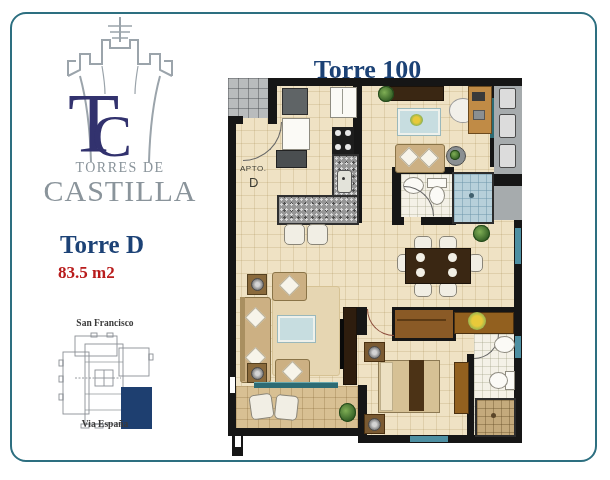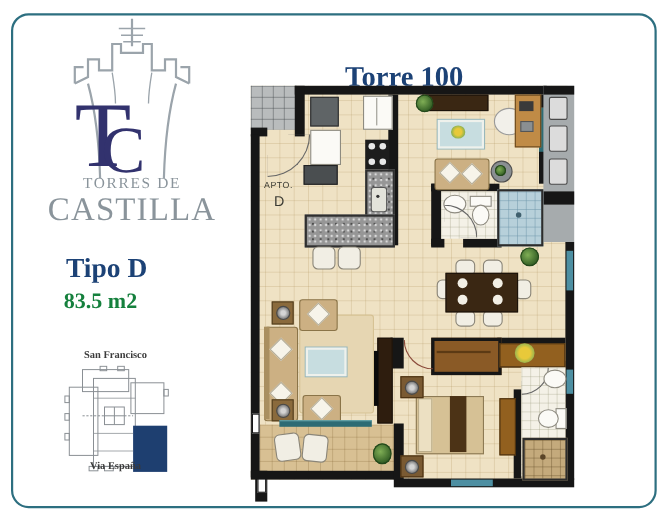--- a/index.html
+++ b/index.html
@@ -12,21 +12,21 @@
   
   .logo{left:10px;top:14px;width:220px;height:210px;}
   .mono{font-family:"Liberation Serif",serif;color:#32326e;line-height:1;}
   .brand1{left:0;top:146px;width:220px;text-align:center;font-size:14px;
           letter-spacing:1.5px;color:#8a949b;}
   .brand2{left:0;top:160px;width:220px;text-align:center;font-size:30px;
           letter-spacing:1px;color:#8a949b;}
   .brand3{left:0;top:194px;width:220px;text-align:center;font-size:7px;
           letter-spacing:4.5px;color:#9aa4ab;}
   .unit-type{left:60px;top:231px;font-size:25px;font-weight:bold;color:#1c4276;}
-  .unit-area{left:58px;top:263px;font-size:20px;font-weight:bold;color:#15803d;}
+  .unit-area{left:58px;top:263px;font-size:17px;font-weight:bold;color:#b91c1c;}
   .map-label{width:130px;left:40px;text-align:center;font-size:9.5px;
              font-weight:bold;color:#3a3a3a;}
   
   .tower-title{left:240px;top:34px;width:255px;text-align:center;font-size:26px;
                font-weight:bold;color:#1c4276;margin-top:21px;}
   
   .plan{left:228px;top:78px;width:307px;height:385px;}
   .floor{left:0;top:0;width:288px;height:358px;background-color:#efe2c4;
     background-image:linear-gradient(rgba(160,130,70,.20) 1px,transparent 1px),
       linear-gradient(90deg,rgba(160,130,70,.20) 1px,transparent 1px);
@@ -87,21 +87,21 @@
     <path d="M30 62 C36 84 40 112 41 148"></path>
     <path d="M110 62 C104 84 100 112 99 148"></path>
     <path d="M52 52 C54 64 55 72 55 80 M88 52 C86 64 85 72 85 80" stroke-width="1.2"></path>
   </svg>
   <div class="abs mono" style="left:58px;top:68px;font-size:84px;">T</div>
   <div class="abs mono" style="left:82px;top:92px;font-size:60px;">C</div>
   <div class="abs brand2">CASTILLA</div>
   <div class="abs brand1">TORRES DE</div>
 </div>
 
-<div class="abs unit-type">Tipo D</div>
+<div class="abs unit-type">Torre D</div>
 <div class="abs unit-area">83.5 m2</div>
 
 <div class="abs map-label" style="top:318px;">San Francisco</div>
 <svg class="abs" style="left:55px;top:332px;" width="102" height="106" viewBox="0 0 102 106" fill="none" stroke="#8a8f94" stroke-width="0.9">
   <rect x="20" y="4" width="42" height="20"></rect>
   <rect x="8" y="20" width="26" height="62"></rect>
   <rect x="30" y="12" width="38" height="80"></rect>
   <rect x="64" y="16" width="30" height="28"></rect>
   <rect x="66" y="55" width="31" height="42" fill="#1e3f70" stroke="none"></rect>
   <rect x="40" y="38" width="18" height="16"></rect>

